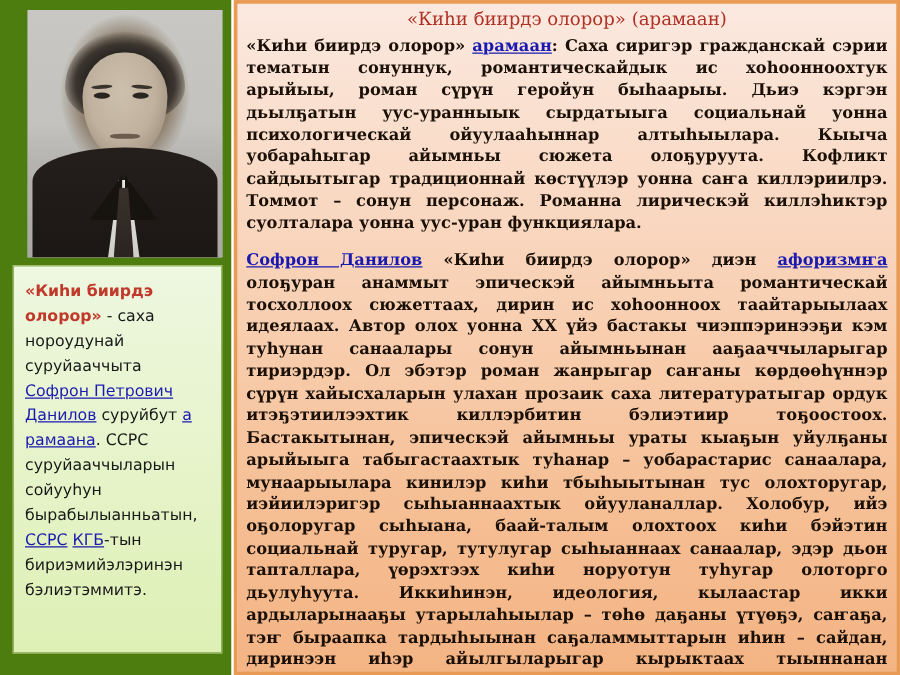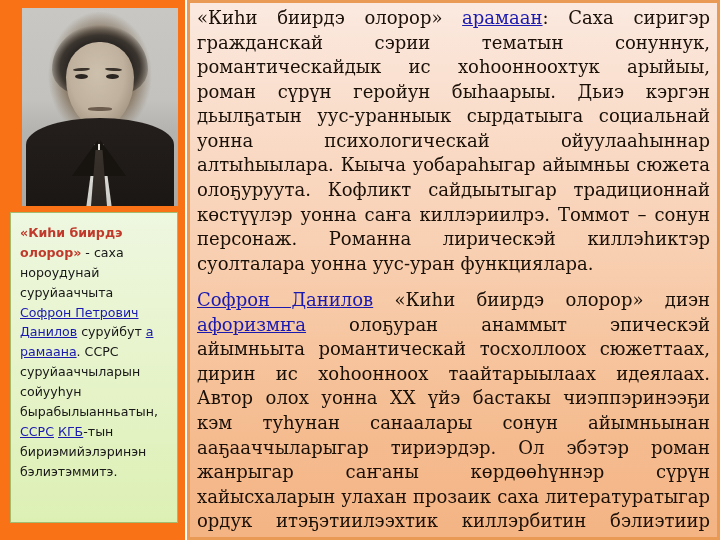--- a/index.html
+++ b/index.html
@@ -15,21 +15,21 @@
     position: relative;
   }
 
   
   #left-column {
     position: absolute;
     left: 0;
     top: 0;
     width: 185px;
     height: 540px;
-    background: #f97316;
+    background: #4d7c0f;
   }
 
   #portrait-frame {
     position: absolute;
     left: 22px;
     top: 8px;
     width: 156px;
     height: 198px;
     overflow: hidden;
     background: #b9b8b4;
@@ -173,27 +173,28 @@
     font-family: "DejaVu Serif", serif;
     font-size: 14.5px;
     color: #b03024;
     line-height: 1.35;
     margin: 1px 0 2px 0;
     white-space: nowrap;
   }
 
   .article-para {
     font-family: "DejaVu Serif", serif;
-    font-size: 18px;
+    font-size: 13px;
     line-height: 1.365;
     color: #1a1008;
     text-align: justify;
     text-justify: inter-word;
     margin: 0 0 0 0;
     hyphens: manual;
+    font-weight: bold;
   }
   .article-para + .article-para { margin-top: 12px; }
 </style>
 </head>
 <body>
 
 <div id="left-column">
 
   <div id="portrait-frame">
     <div id="portrait-photo">
@@ -212,18 +213,19 @@
       <div id="portrait-tie"></div>
     </div>
   </div>
 
   <div id="info-box"><span class="accent-term">«Киһи биирдэ олорор»</span><span> - саха нороудунай суруйааччыта </span><a class="doc-link" href="#">Софрон Петрович Данилов</a><span> суруйбут </span><a class="doc-link" href="#">а рамаана</a><span>. ССРС суруйааччыларын сойууһун бырабылыанньатын, </span><a class="doc-link" href="#">ССРС</a><span> </span><a class="doc-link" href="#">КГБ</a><span>-тын бириэмийэлэринэн бэлиэтэммитэ.</span></div>
 
 </div>
 
 <div id="right-panel">
 
+  <div id="article-title">«Киһи биирдэ олорор» (арамаан)</div>
 
   <p class="article-para"><span>«Киһи биирдэ олорор» </span><a class="doc-link" href="#">арамаан</a><span>: Саха сиригэр гражданскай сэрии тематын сонуннук, романтическайдык ис хоһоонноохтук арыйыы, роман сүрүн геройун быһаарыы. Дьиэ кэргэн дьылҕатын уус-уранныык сырдатыыга социальнай уонна психологическай ойуулааһыннар алтыһыылара. Кыыча уобараһыгар айымньы сюжета олоҕуруута. Кофликт сайдыытыгар традиционнай көстүүлэр уонна саҥа киллэриилрэ. Томмот – сонун персонаж. Романна лирическэй киллэһиктэр суолталара уонна уус-уран функциялара.</span></p>
 
   <p class="article-para"><a class="doc-link" href="#">Софрон Данилов</a><span> «Киһи биирдэ олорор» диэн </span><a class="doc-link" href="#">афоризмҥа</a><span> олоҕуран анаммыт эпическэй айымньыта романтическай тосхоллоох сюжеттаах, дирин ис хоһоонноох таайтарыылаах идеялаах. Автор олох уонна ХХ үйэ бастакы чиэппэринээҕи кэм туһунан санаалары сонун айымньынан ааҕааччыларыгар тириэрдэр. Ол эбэтэр роман жанрыгар саҥаны көрдөөһүннэр сүрүн хайысхаларын улахан прозаик саха литературатыгар ордук итэҕэтиилээхтик киллэрбитин бэлиэтиир тоҕоостоох. Бастакытынан, эпическэй айымньы ураты кыаҕын уйулҕаны арыйыыга табыгастаахтык туһанар – уобарастарис санаалара, мунаарыылара кинилэр киһи тбыһыытынан тус олохторугар, иэйиилэригэр сыһыаннаахтык ойууланаллар. Холобур, ийэ оҕолоругар сыһыана, баай-талым олохтоох киһи бэйэтин социальнай туругар, тутулугар сыһыаннаах санаалар, эдэр дьон тапталлара, үөрэхтээх киһи норуотун туһугар олоторго дьулуһуута. Иккиһинэн, идеология, кылаастар икки ардыларынааҕы утарылаһыылар – төһө даҕаны үтүөҕэ, саҥаҕа, тэҥ быраапка тардыһыынан саҕаламмыттарын иһин – сайдан, диринээн иһэр айылгыларыгар кырыктаах тыыннанан иһиллэрин автор уус-уран уобарастарга итэҕэтиилээхтик арыйар.</span></p>
 
 </div>
 
 </body></html>

